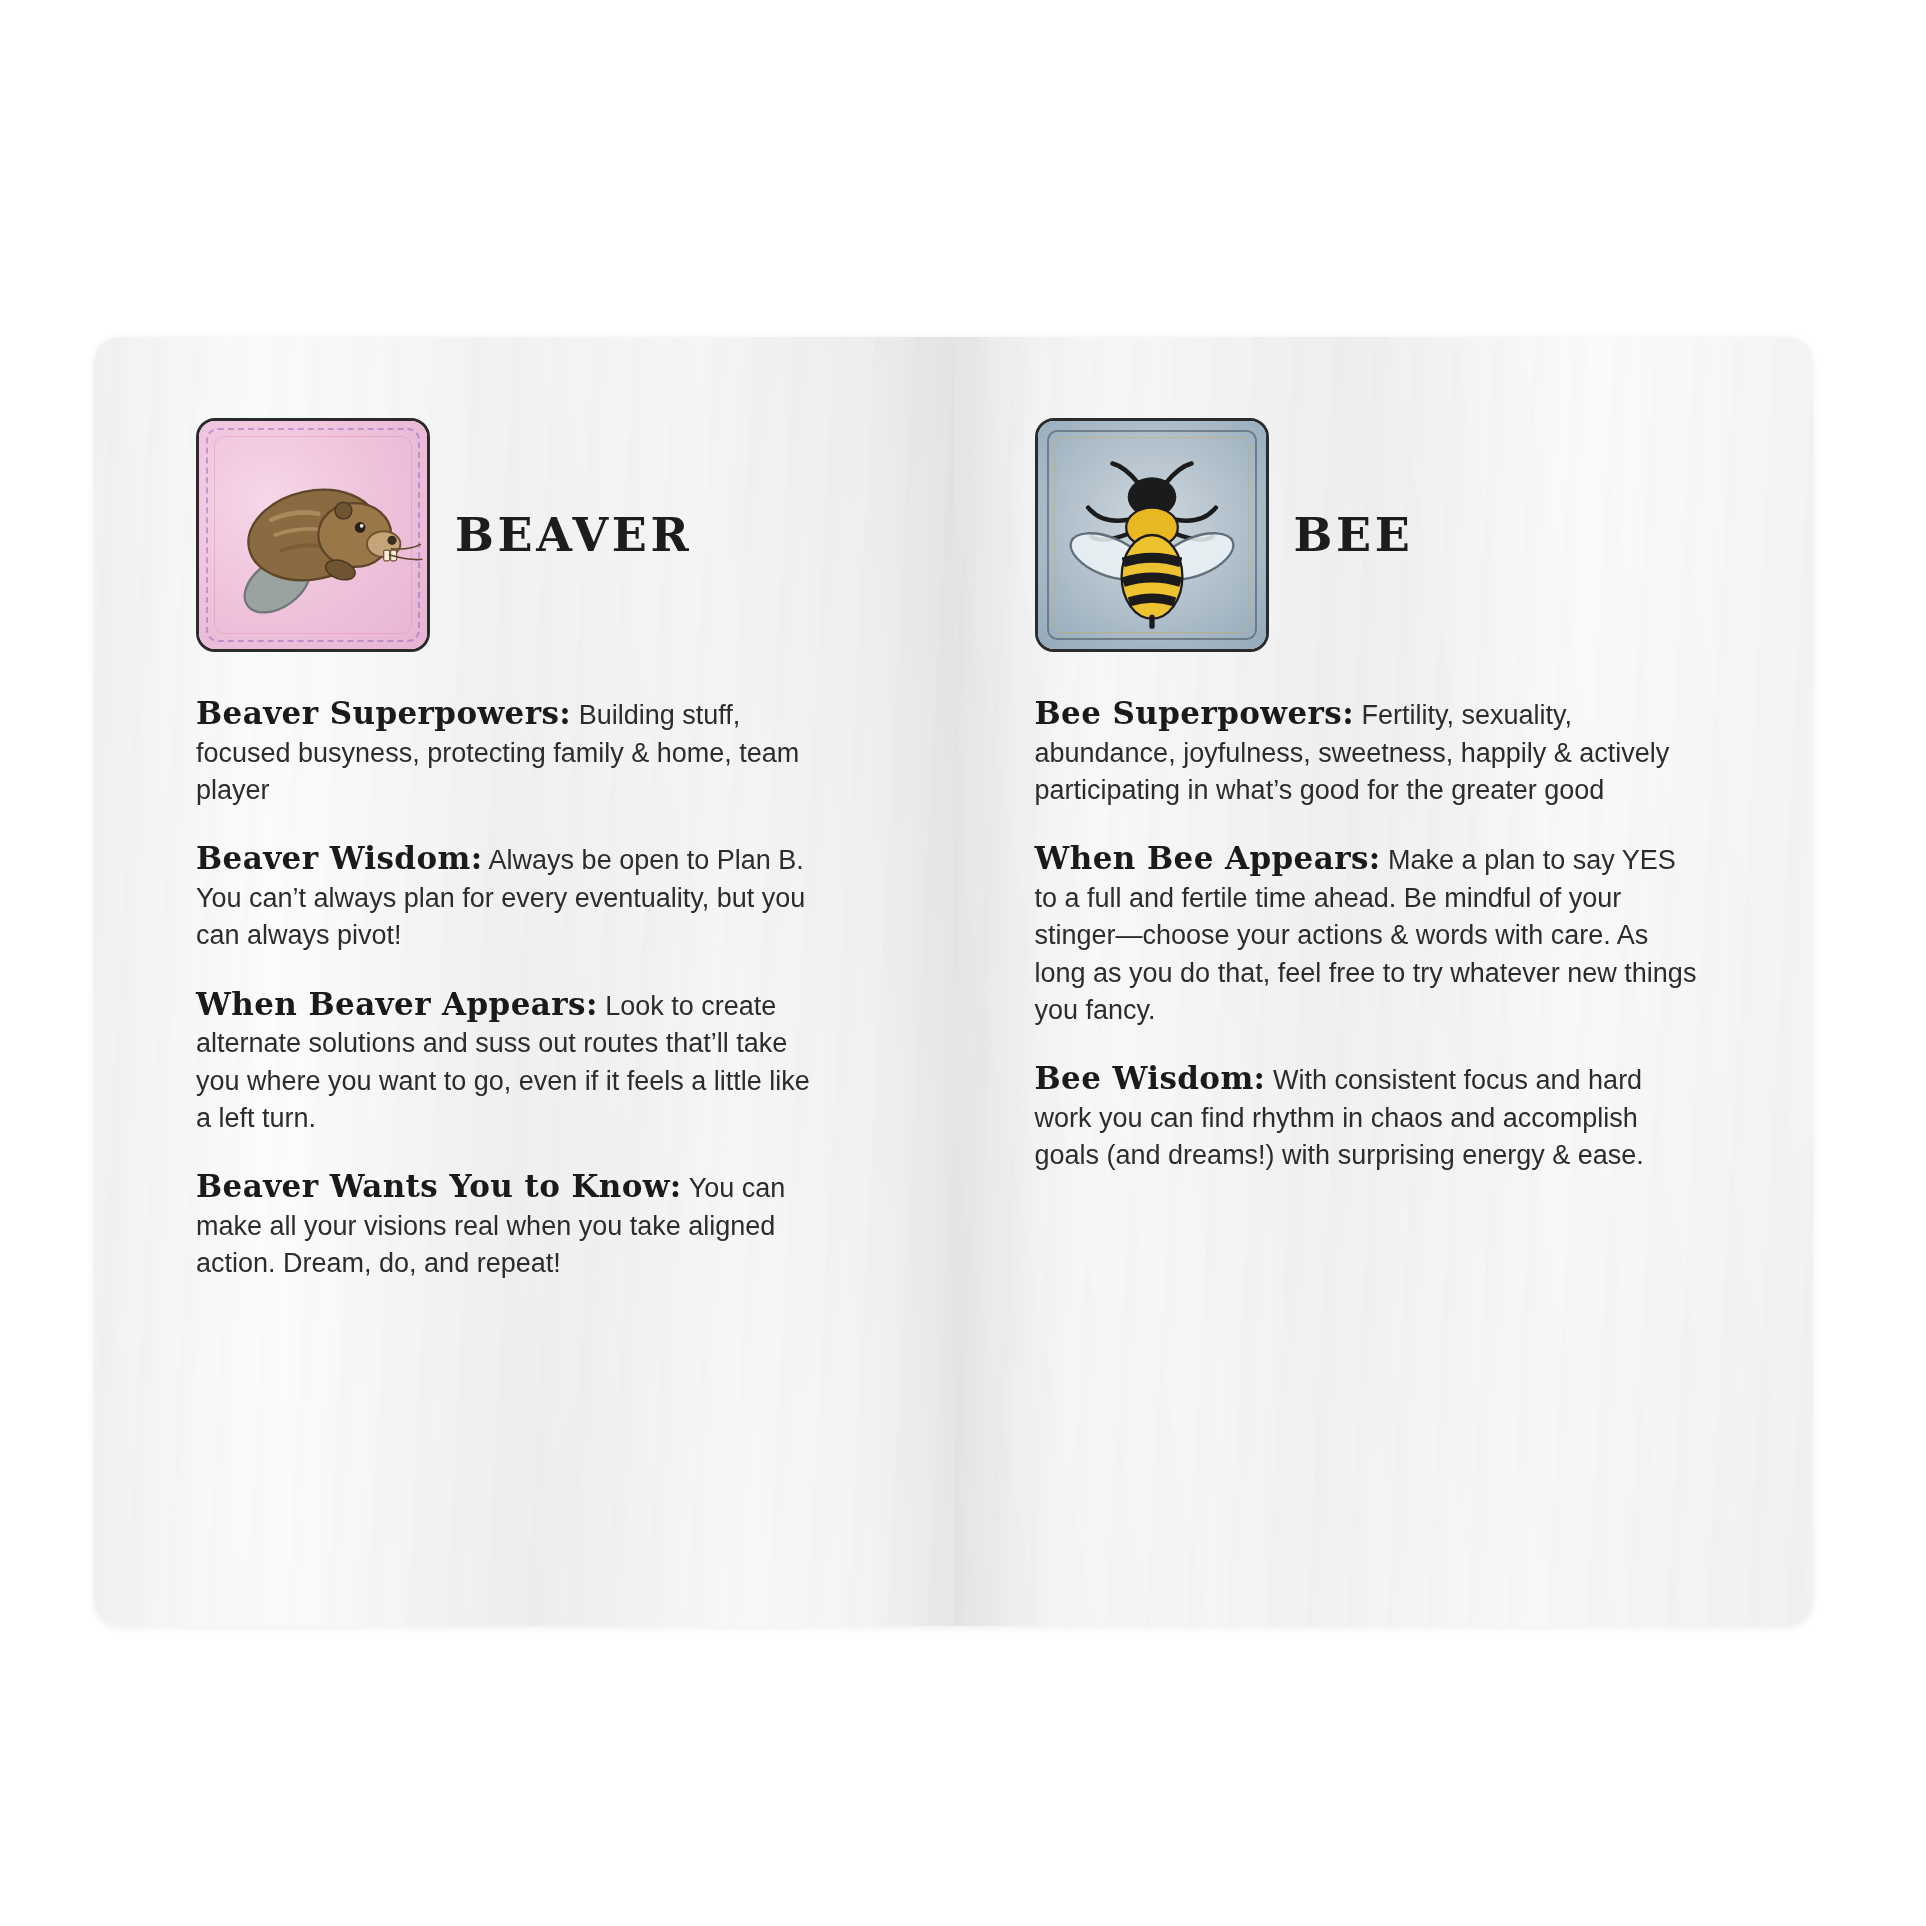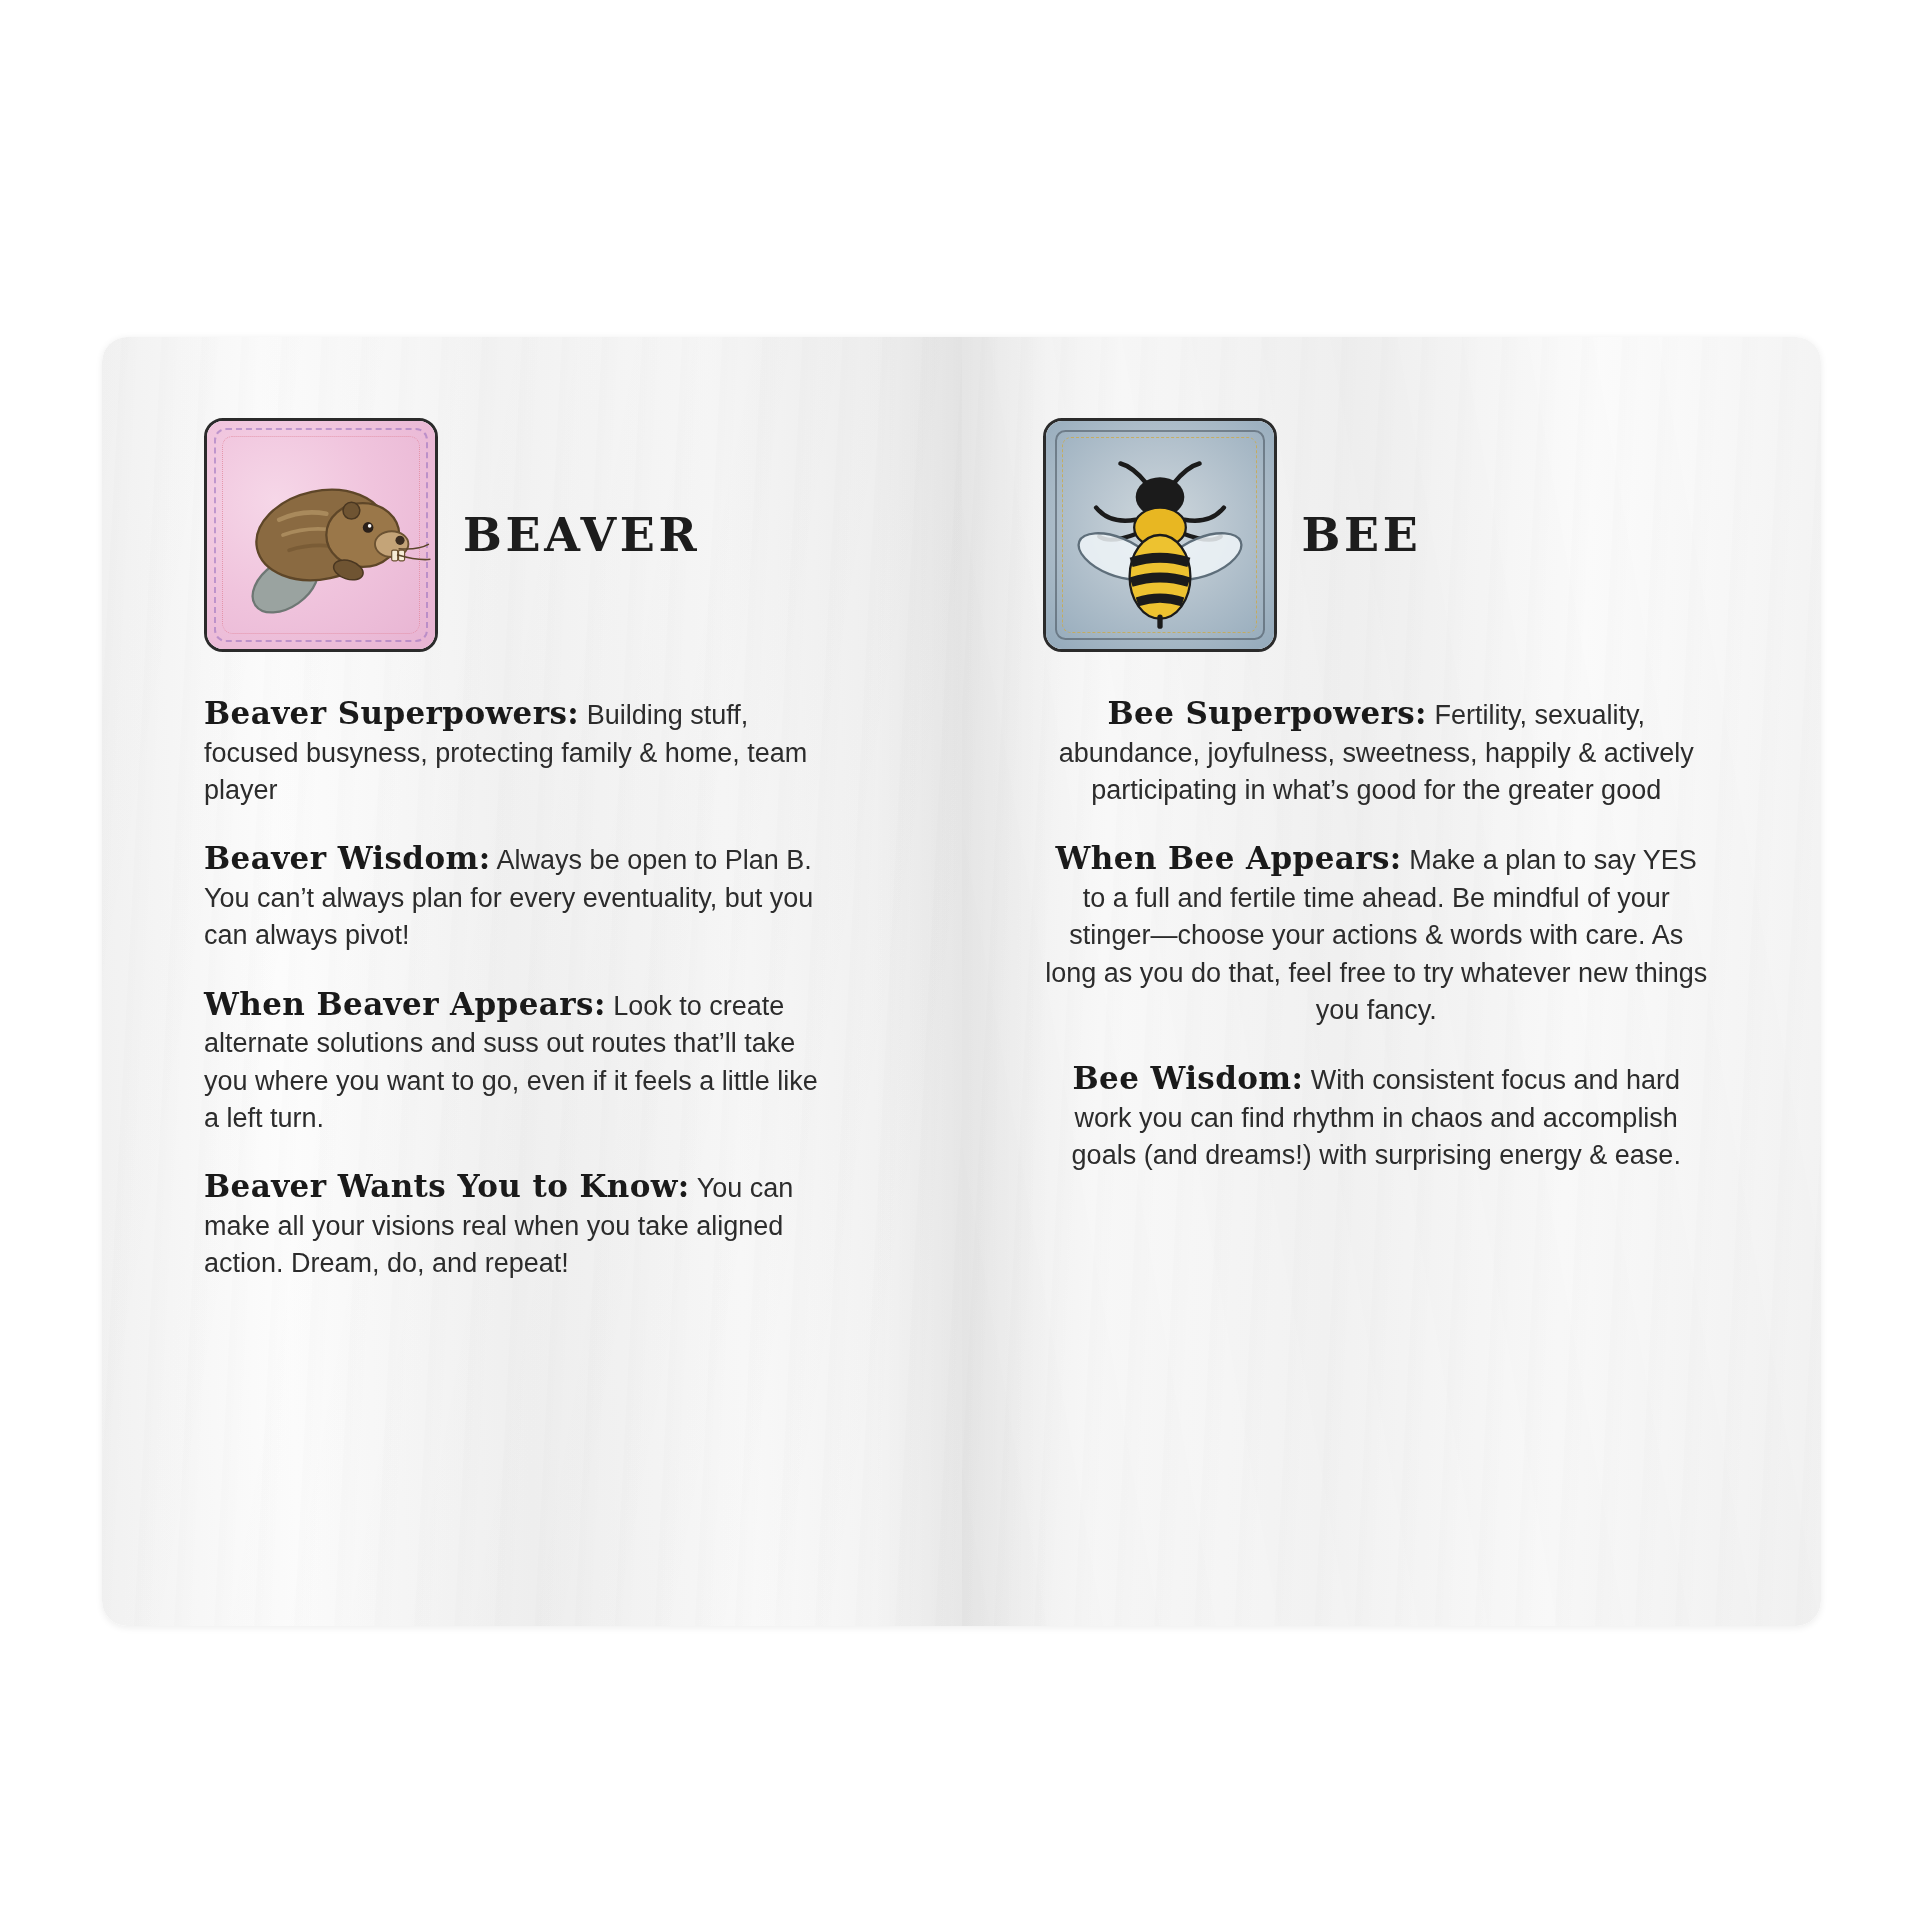--- a/index.html
+++ b/index.html
@@ -17,21 +17,21 @@
   .stage {
     position: relative;
     width: 1926px;
     height: 1926px;
     background: #ffffff;
   }
 
   
   .book {
     position: absolute;
-    left: 102px;
+    left: 94px;
     top: 337px;
     width: 1719px;
     height: 1289px;
     display: flex;
     border-radius: 25px;
     overflow: hidden;
     box-shadow: 0 1.5px 7.4px rgba(0,0,0,0.07);
   }
 
   .page {
@@ -48,21 +48,20 @@
     border-radius: 25px 0 0 25px;
     background-image:
       linear-gradient(100deg, rgba(0,0,0,0.015) 0%, rgba(255,255,255,0) 30%, rgba(0,0,0,0.022) 62%, rgba(255,255,255,0) 90%),
       linear-gradient(88deg, #f2f2f2 0%, #fcfcfc 22%, #f3f3f3 48%, #fafafa 72%, #ededed 100%);
   }
   .page.right {
     border-radius: 0 25px 25px 0;
     background-image:
       linear-gradient(80deg, rgba(0,0,0,0.02) 0%, rgba(255,255,255,0) 26%, rgba(0,0,0,0.018) 58%, rgba(255,255,255,0) 88%),
       linear-gradient(92deg, #ededed 0%, #f8f8f8 18%, #f3f3f3 44%, #fcfcfc 70%, #f2f2f2 100%);
-    text-align: center;
   }
   
   .page::after {
     content: "";
     position: absolute;
     inset: 0;
     pointer-events: none;
     background:
       repeating-linear-gradient(93deg,
         rgba(255,255,255,0) 0px,

